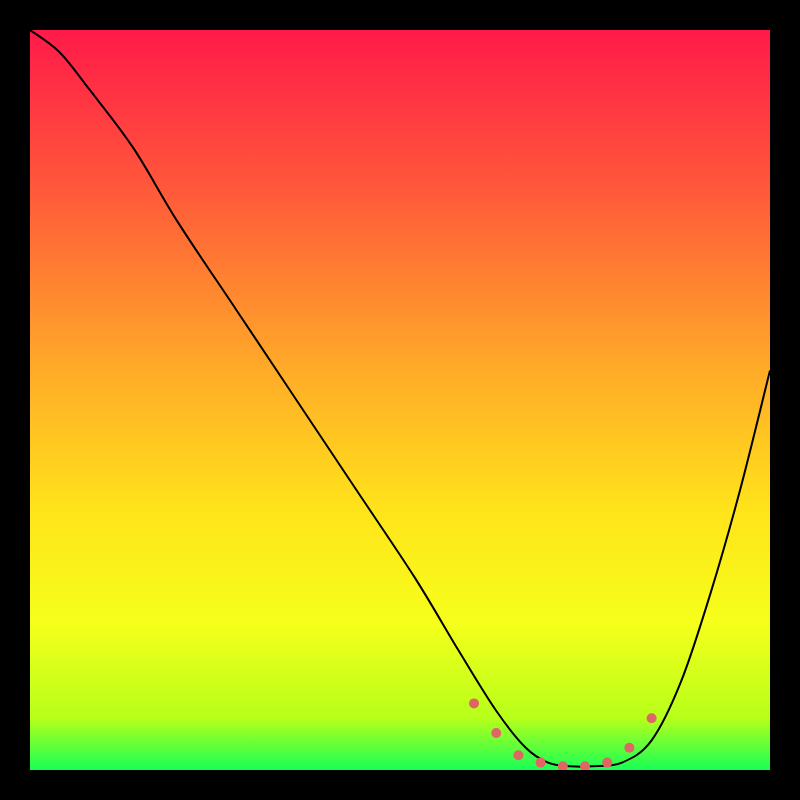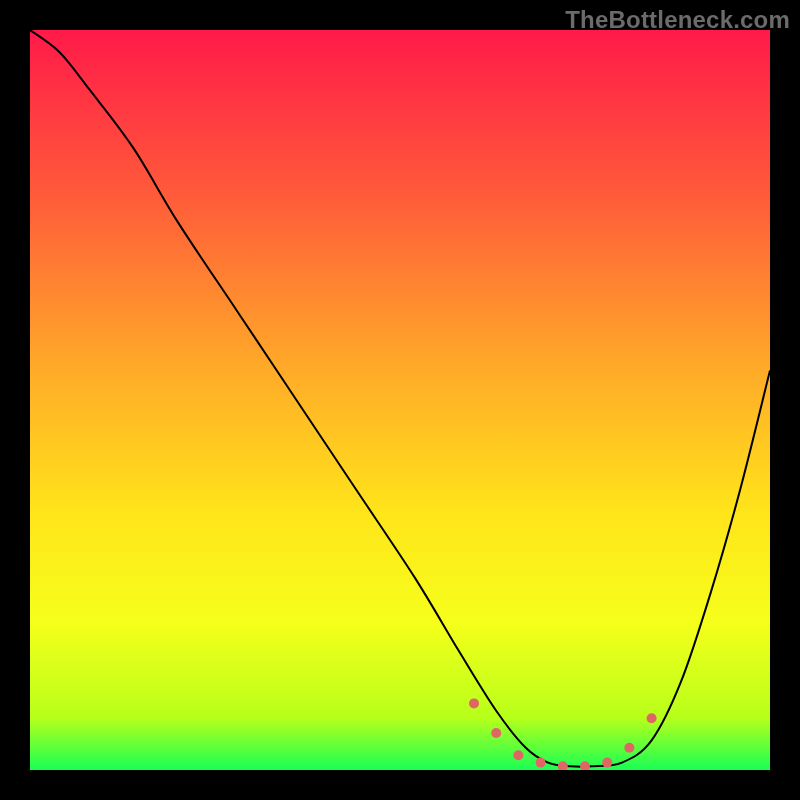--- a/index.html
+++ b/index.html
@@ -36,21 +36,20 @@
     stroke-linejoin: round;
   }
   .highlight-dots circle {
     fill: #e06666;
   }
 </style>
 </head>
 <body>
 
 <div class="frame">
-  <div class="watermark">TheBottleneck.com</div>
 
   <div class="plot-wrap">
     <svg id="plot" viewBox="0 0 740 740" width="740" height="740">
       <defs>
         <linearGradient id="bg-grad" x1="0" y1="0" x2="0" y2="1">
             <stop offset="0%" stop-color="#ff1a49"></stop>
             <stop offset="22%" stop-color="#ff5a3a"></stop>
             <stop offset="45%" stop-color="#ffa829"></stop>
             <stop offset="65%" stop-color="#ffe41a"></stop>
             <stop offset="80%" stop-color="#f6ff1a"></stop>

